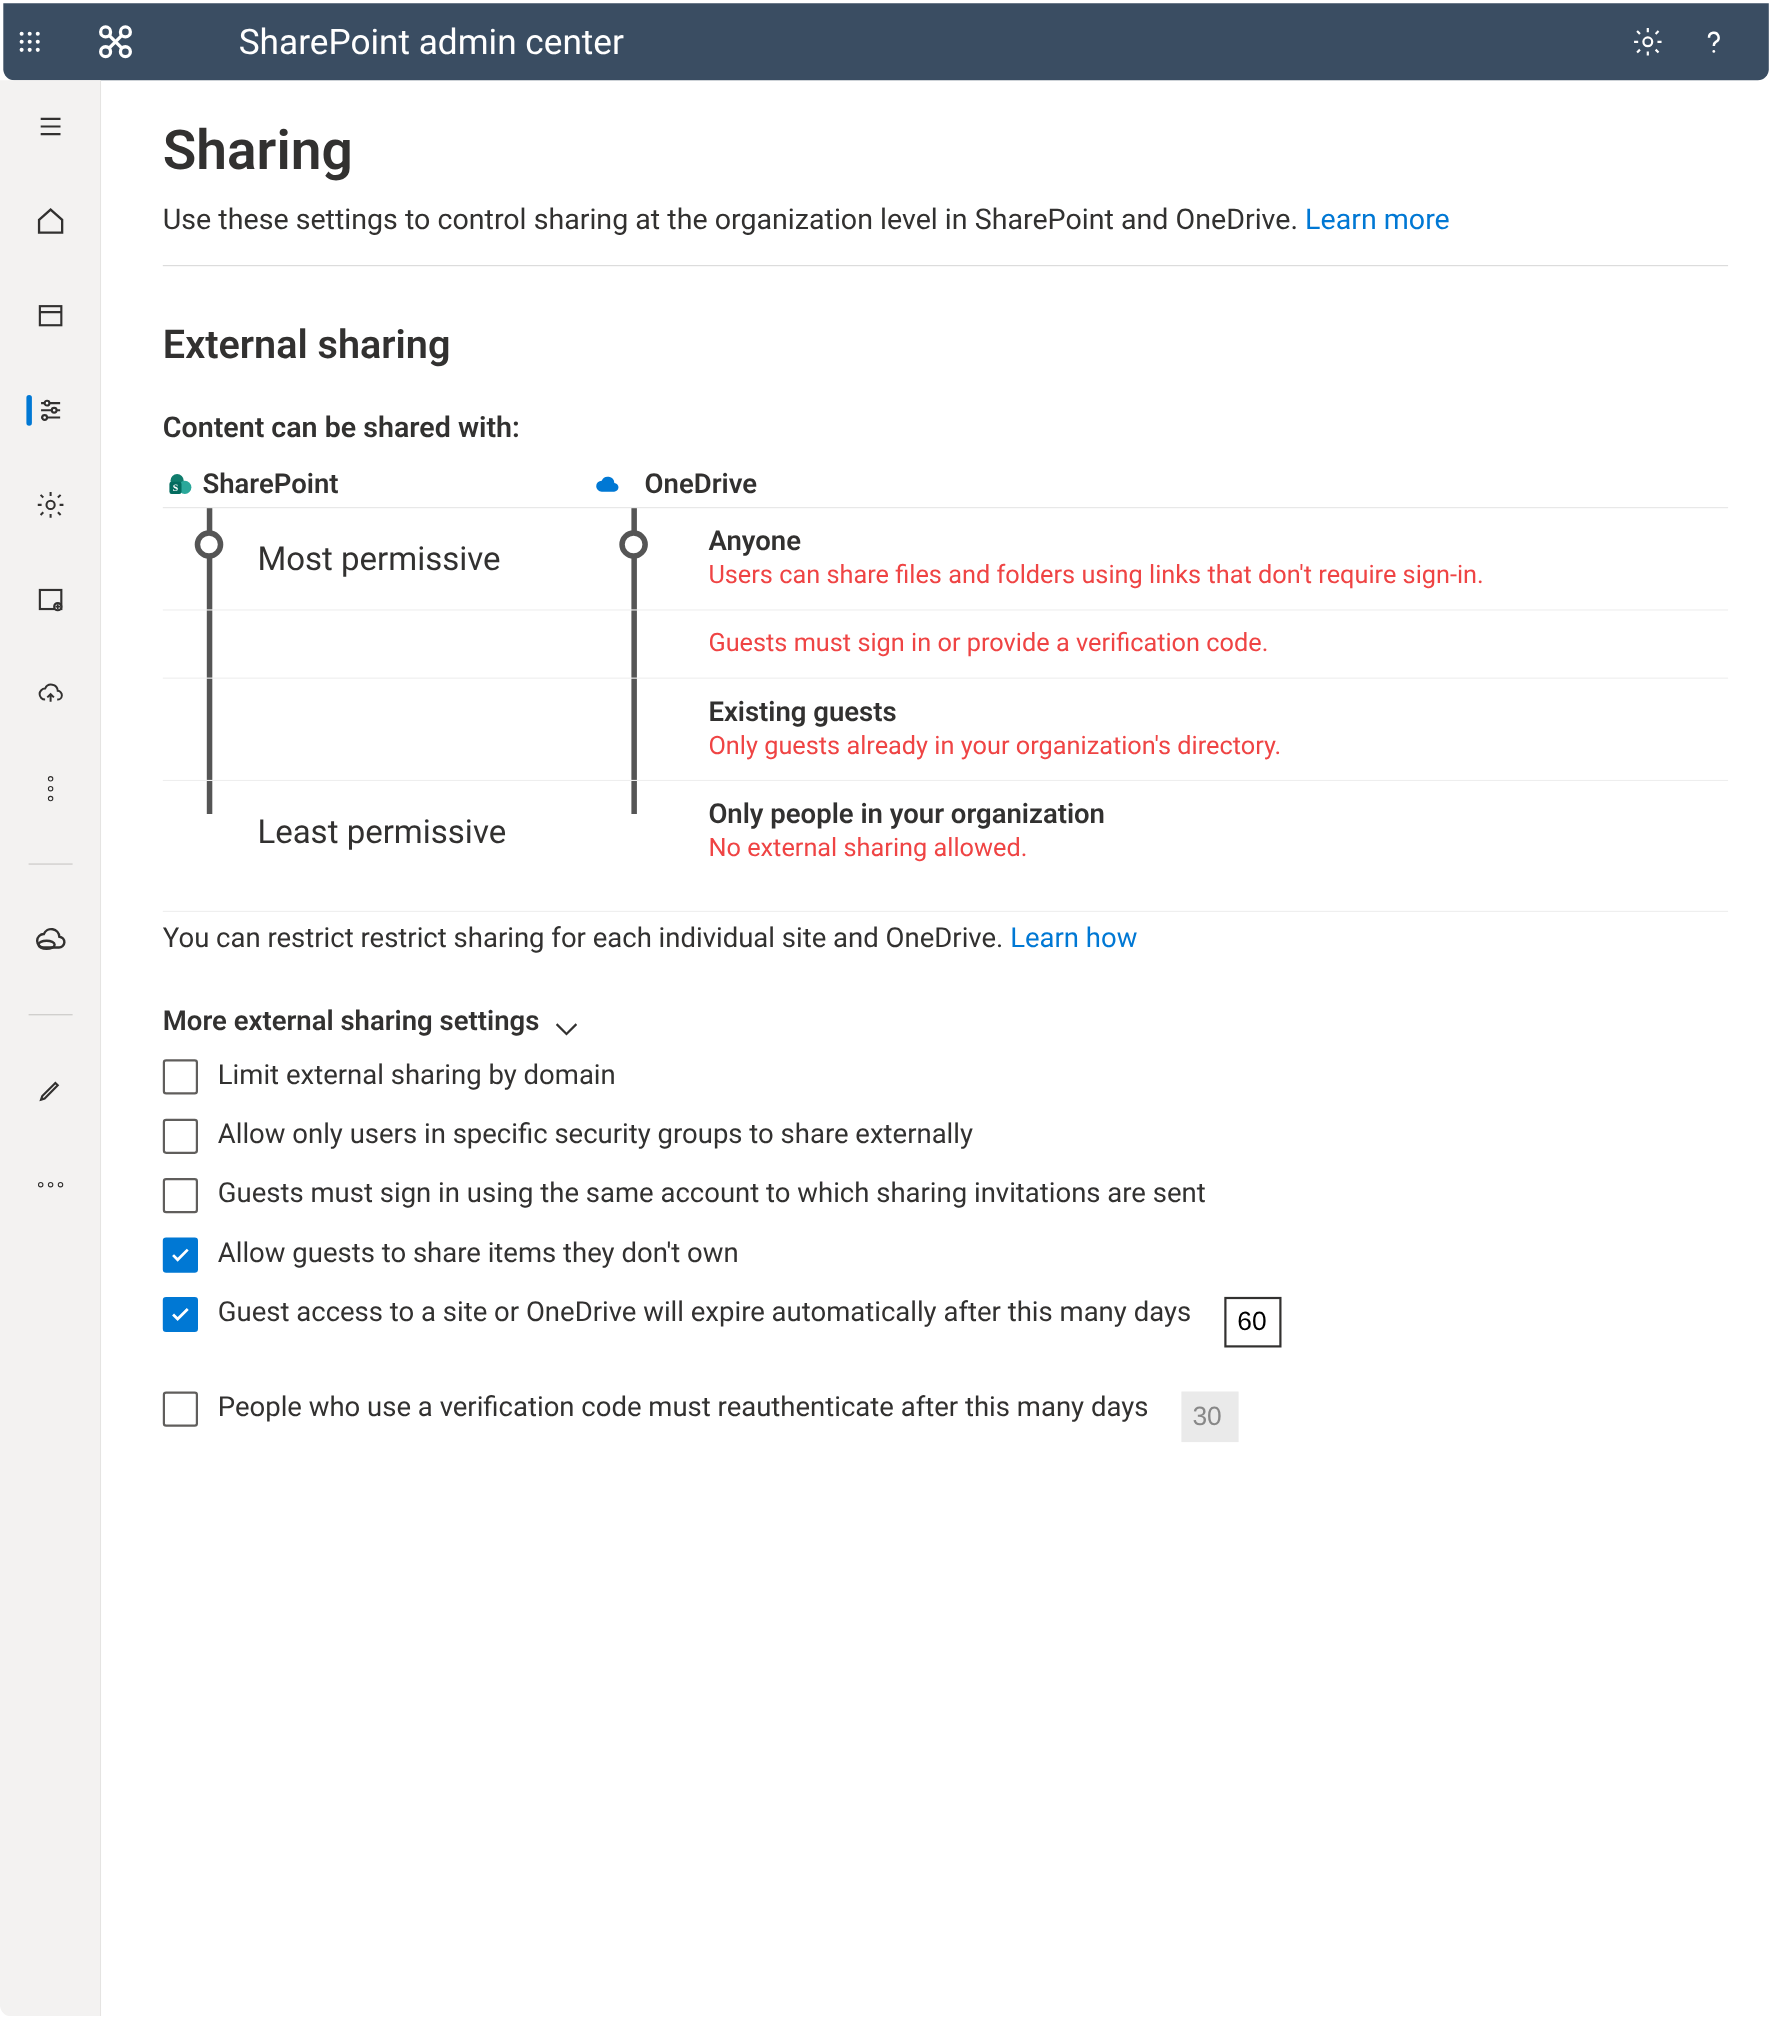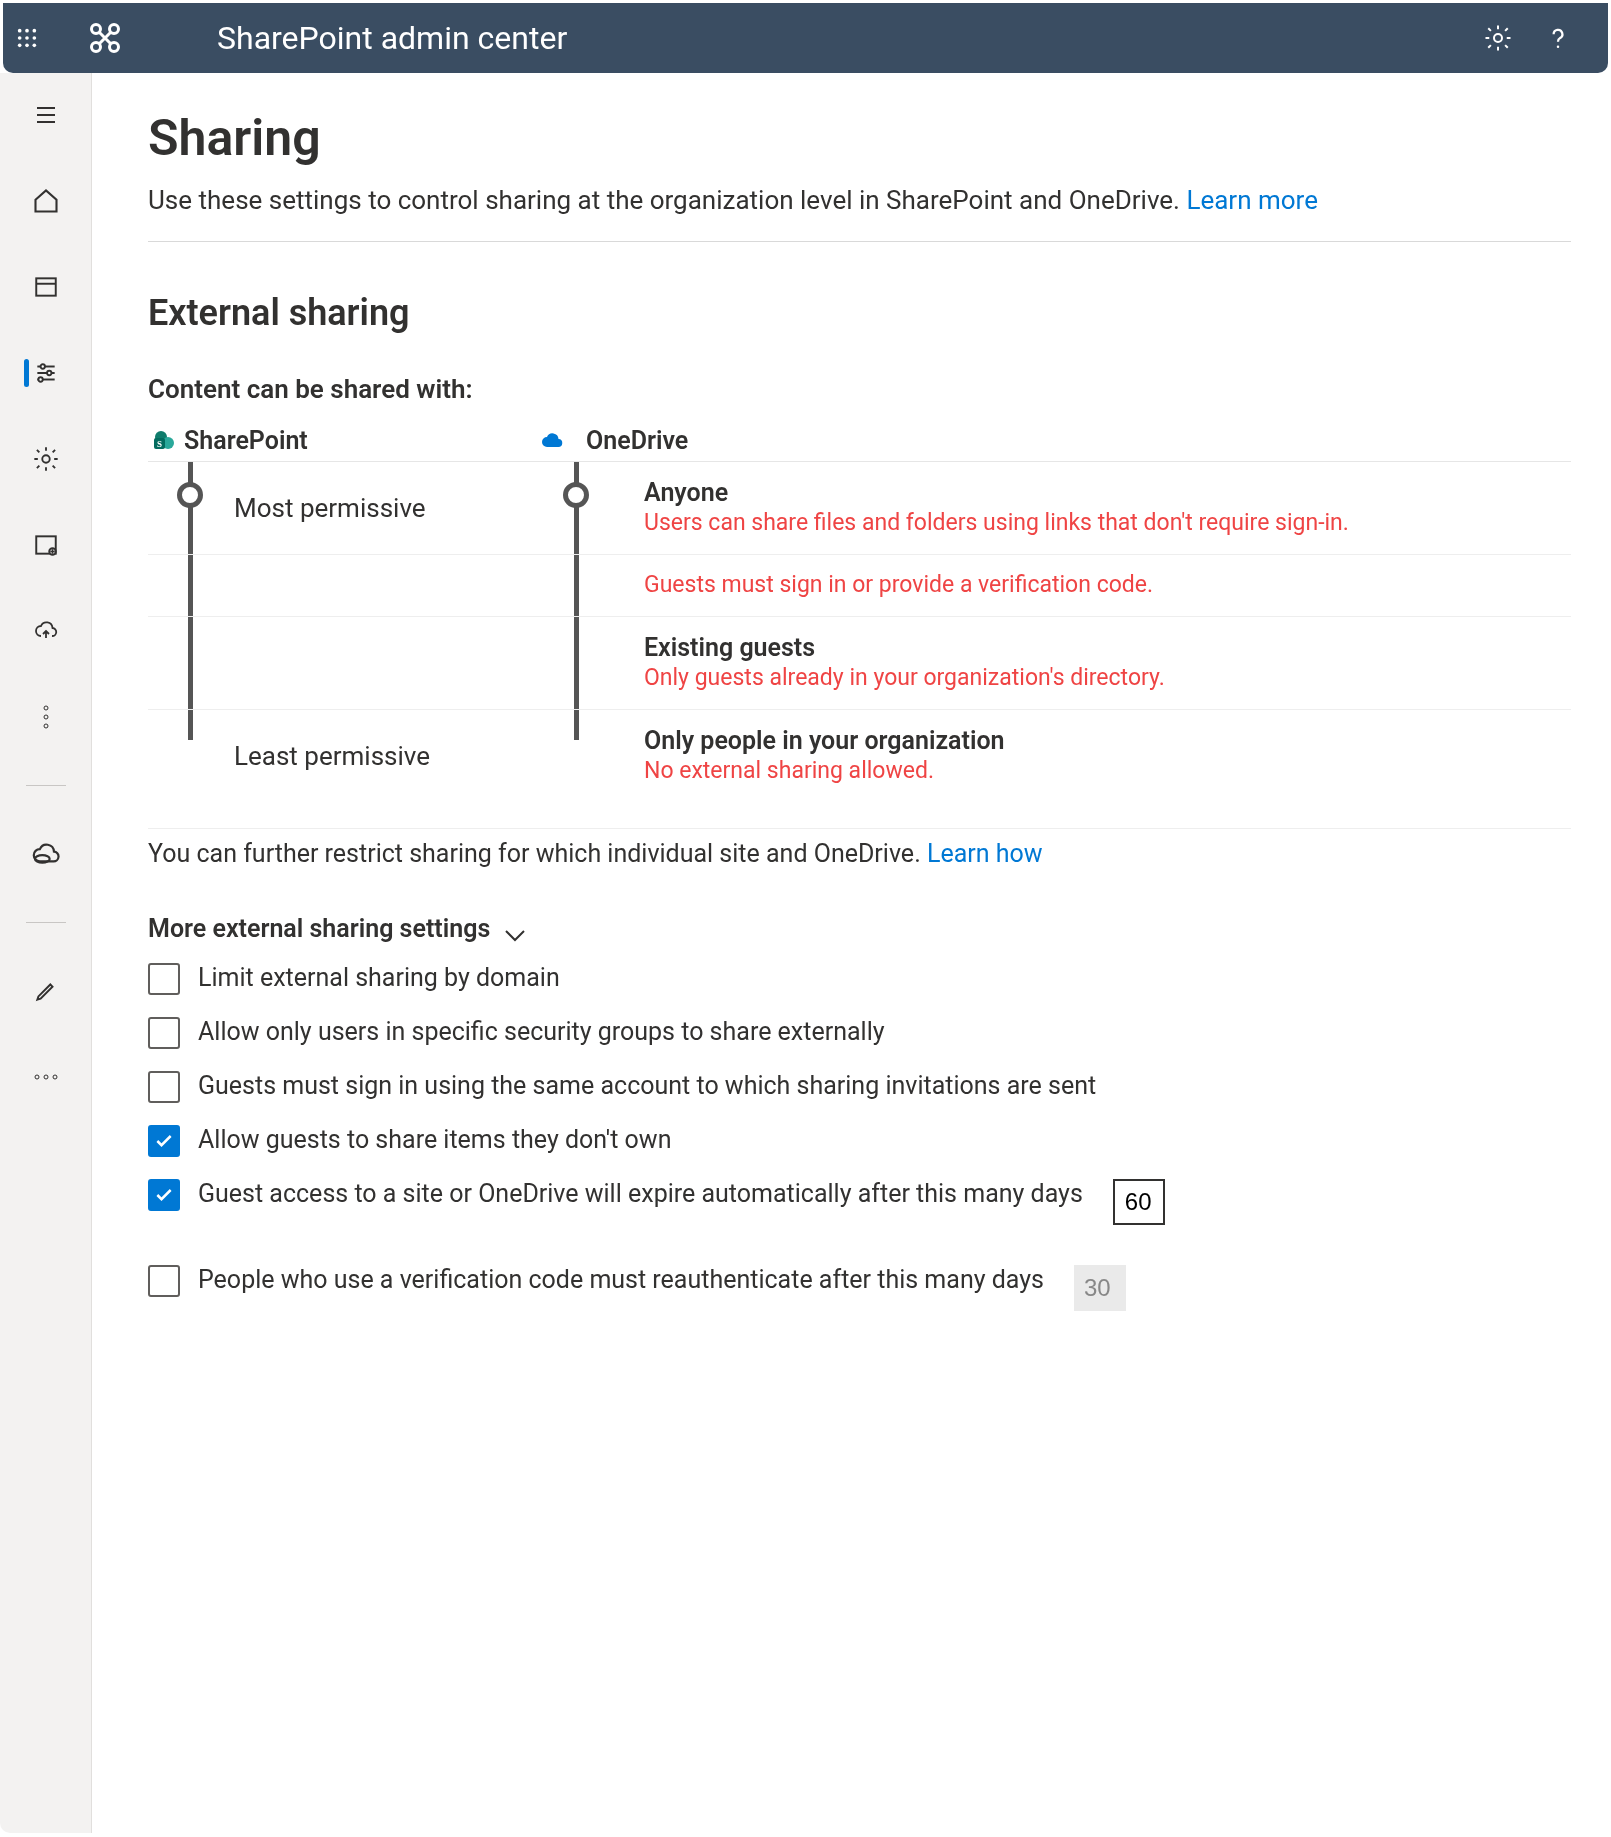--- a/index.html
+++ b/index.html
@@ -63,21 +63,21 @@
   .product-row { display:flex; align-items:center; gap:8px; border-bottom:1px solid #e6e6e6; padding-bottom:6px;}
   .product-sp { display:flex; align-items:center; gap:8px; font-size:25px; font-weight:600; margin-left:4px; width:380px;}
   .product-od { display:flex; align-items:center; gap:22px; font-size:25px; font-weight:600;}
   .sp-icon { width:24px;height:24px; }
   .od-icon { width:24px;height:18px; }
   
   .slider-table { width:100%; }
   .slider-row { display:flex; align-items:stretch; border-bottom:1px solid #eeeeee; }
   .slider-row:last-child { border-bottom:none;}
   .col-sp { width:86px; position:relative; }
-  .col-lbl { width:300px; display:flex; align-items:center; font-size:26px; color:#323130;}
+  .col-lbl { width:300px; display:flex; align-items:center; font-size:30px; color:#323130;}
   .col-od { width:110px; position:relative;}
   .col-desc { flex:1; padding:16px 0 18px 0;}
   .desc-title { font-size:25px; font-weight:600; margin-bottom:2px;}
   .desc-sub   { font-size:23px; color:#ef4444;}
   .slider-line { position:absolute; left:40px; top:0; bottom:0; width:5px; background:#555;}
   .slider-knob { position:absolute; left:29px; top:20px; width:26px; height:26px; border:5px solid #555; background:#fff; border-radius:50%; cursor:pointer;}
   .slider-row:last-child .slider-line { bottom:62px; }
   .further { font-size:25px; margin-top:26px; padding-top:10px; border-top:1px solid #eeeeee;}
   .expander { display:flex; align-items:flex-end; gap:14px; font-size:25px; font-weight:600; margin-top:46px; margin-bottom:20px; cursor:pointer;}
   .chev { }
@@ -288,21 +288,21 @@
             <div class="slider-line"></div>
           </div>
         <div class="col-desc">
           <div class="desc-title">Only people in your organization</div>
           <div class="desc-sub">No external sharing allowed.</div>
         </div>
       </div>
     </div>
 
     <p class="further">
-      <span>You can further restrict sharing for which individual site and OneDrive. </span><a class="link">Learn how</a>
+      <span>You can restrict restrict sharing for each individual site and OneDrive. </span><a class="link">Learn how</a>
     </p>
 
     <div class="expander">
       <span>More external sharing settings</span>
       <svg class="chev" width="22" height="14" viewBox="0 0 22 14" fill="none" stroke="#323130" stroke-width="2">
           <path d="M2 2l9 9 9-9"></path>
         </svg>
     </div>
 
     <div class="check-list">

